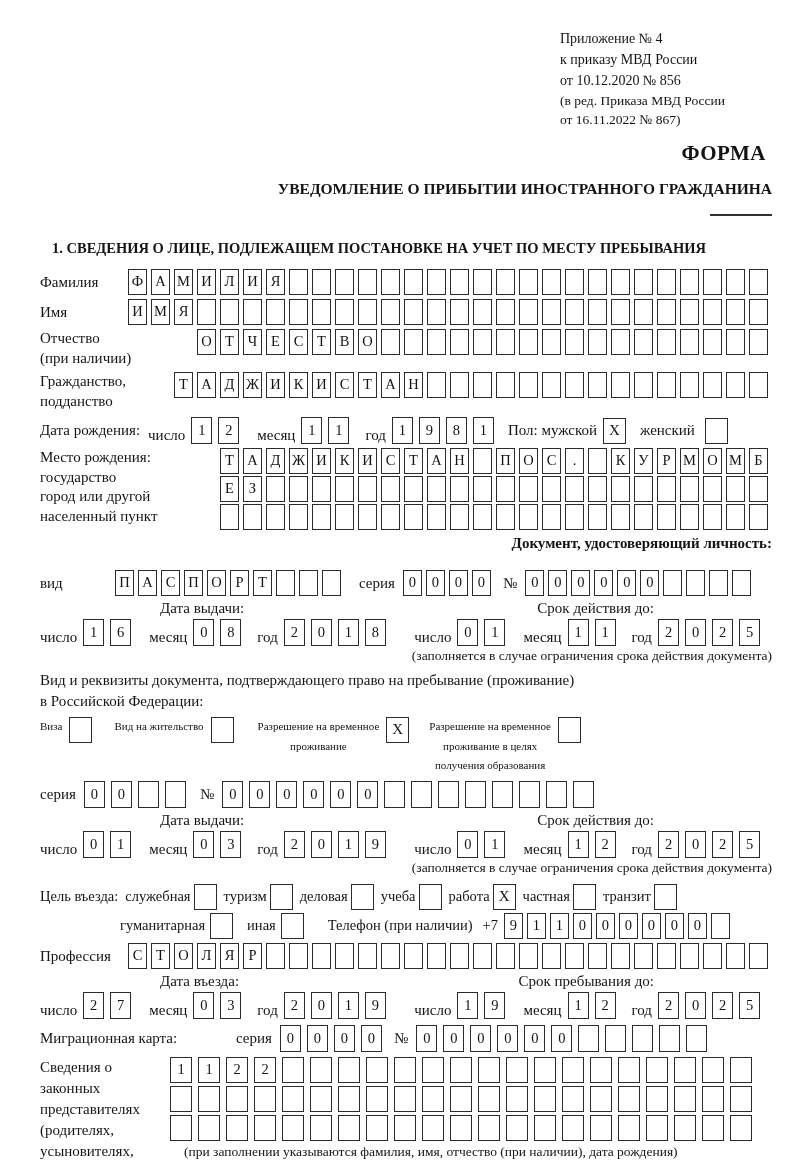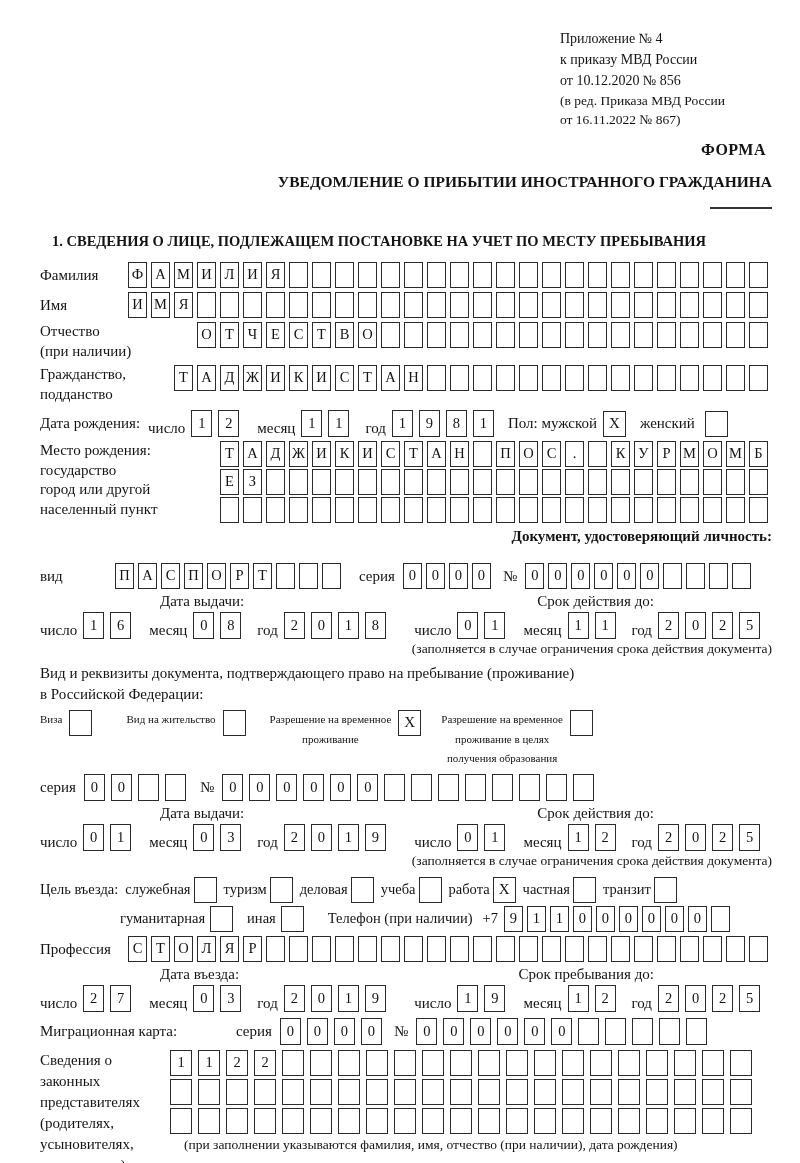--- a/index.html
+++ b/index.html
@@ -3,21 +3,21 @@
 <meta charset="utf-8">
 <style>
   * { margin:0; padding:0; box-sizing:border-box; }
   html,body { background:#ffffff; }
   body { width:800px; height:1163px; color:#141414; font-family:"Liberation Serif", serif; }
   .page { width:800px; height:1163px; padding:28px 28px 0 40px; overflow:hidden; position:relative; }
 
   
   .appendix { margin-left:auto; width:212px; font-size:14px; line-height:21px; }
   .appendix .rev { font-size:13.5px; line-height:19px; }
-  .forma { text-align:right; padding-right:6px; font-weight:bold; font-size:16px; margin-top:12px; letter-spacing:0.5px; }
+  .forma { text-align:right; padding-right:6px; font-weight:bold; font-size:21px; margin-top:12px; letter-spacing:0.5px; }
 
   
   .title { text-align:right; font-weight:bold; font-size:15.5px; line-height:22px; margin-top:12px; }
   .title-blank { display:inline-block; width:62px; border-bottom:2px solid #333; height:13px; margin-left:12px; }
   .sec1 { font-weight:bold; font-size:14.5px; margin-top:18px;margin-left:12px; }
 
   
   .frow { display:flex; align-items:flex-start; margin-top:4px; }
   .lbl { font-size:15px; line-height:26px; flex:none; }
   .lblcol { flex:none; font-size:15px; line-height:19.5px; }
@@ -420,21 +420,21 @@
   <div class="note">(заполняется в случае ограничения срока действия документа)</div>
 
   <div class="intro">Вид и реквизиты документа, подтверждающего право на пребывание (проживание)</div>
   <div class="intro" style="margin-top:0;">в Российской Федерации:</div>
 
   <div class="opts">
     <div class="opt">
       <span class="olbl">Виза</span>
       <span class="ckb"></span>
     </div>
-    <div class="opt" style="margin-left:34px;">
+    <div class="opt" style="margin-left:22px;">
       <span class="olbl">Вид на жительство</span>
       <span class="ckb"></span>
     </div>
     <div class="opt" style="margin-left:24px;">
       <div class="olbl tcenter">
         <div>Разрешение на временное</div>
         <div>проживание</div>
       </div>
       <span class="ckb">X</span>
     </div>

